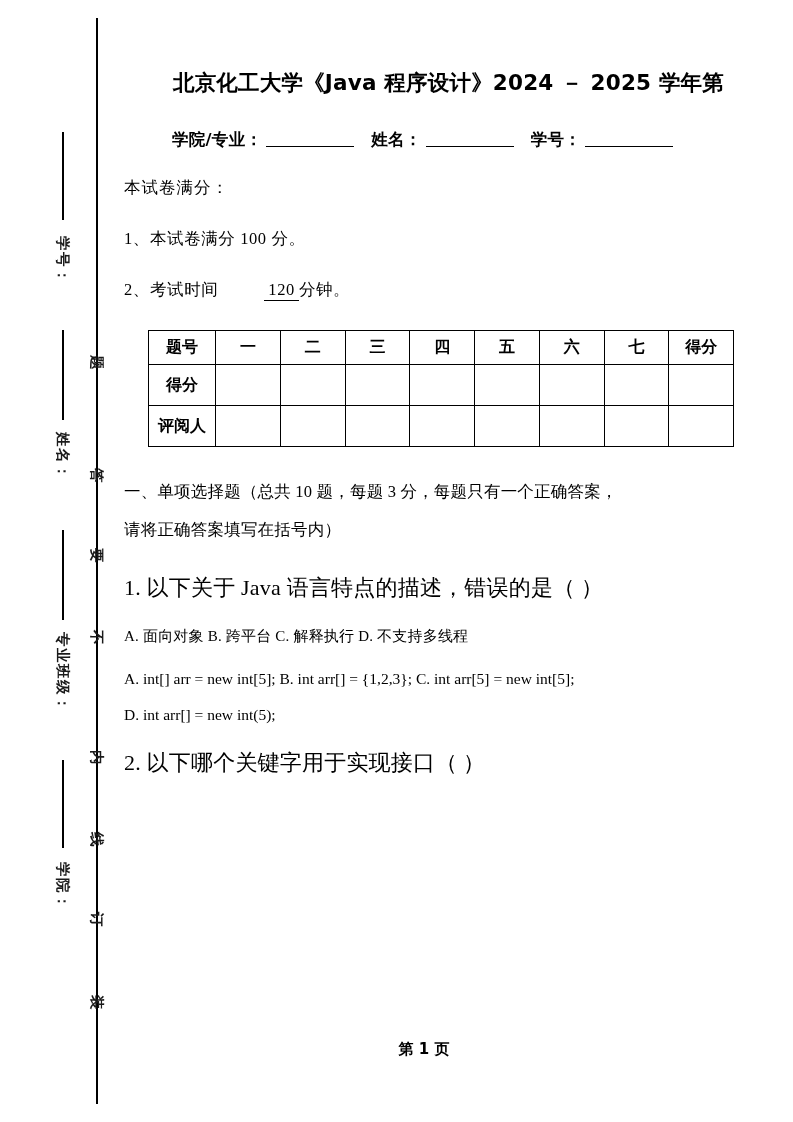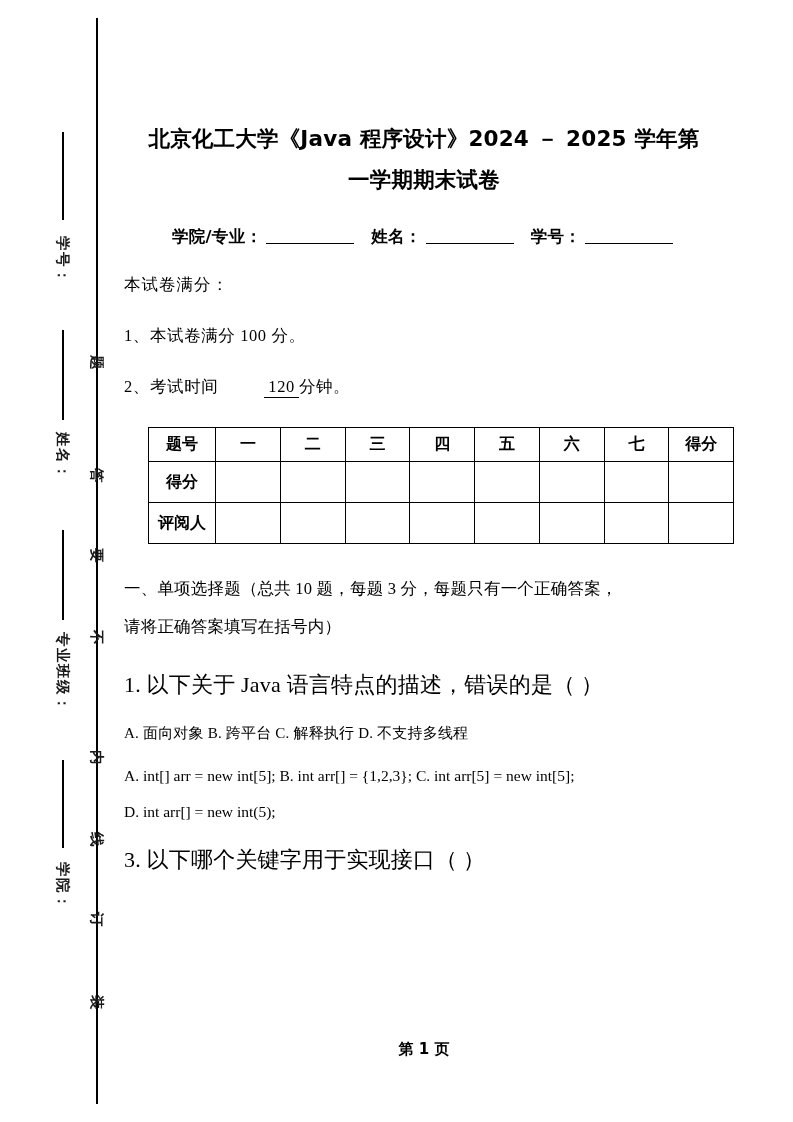--- a/index.html
+++ b/index.html
@@ -64,26 +64,26 @@
   #content {
     position: absolute;
     left: 124px;
     top: 0;
     width: 600px;
     height: 1122px;
   }
 
   #exam-title {
     margin: 0;
-    padding-top: 118px;
+    padding-top: 62px;
     font-family: "DejaVu Sans", "Liberation Sans", sans-serif;
     font-size: 21.5px;
     font-weight: bold;
     line-height: 41px;
-    text-align: center;
+    text-align: right;
     letter-spacing: 0.2px;
   }
   #exam-title .ttl-seg { white-space: nowrap; }
 
   #info-line {
     margin: 0;
     padding-top: 26px;
     text-align: center;
     font-size: 16.5px;
     font-weight: bold;
@@ -202,21 +202,20 @@
     <div class="vtext vtext-inner" style="top:750px;">内</div>
     <div class="vtext vtext-inner" style="top:832px;">线</div>
     <div class="vtext vtext-inner" style="top:912px;">订</div>
     <div class="vtext vtext-inner" style="top:995px;">装</div>
   </div>
 
   <div id="content">
 
     <h1 id="exam-title">
       <span class="ttl-seg">北京化工大学《Java 程序设计》2024 － 2025 学年第</span><br>
-      <span class="ttl-seg">一学期期末试卷</span>
     </h1>
 
     <div id="info-line">
       <span>学院/专业：</span><span class="blank"></span><span class="gap"></span><span>姓名：</span><span class="blank"></span><span class="gap"></span><span>学号：</span><span class="blank"></span>
     </div>
 
     <p class="notice-heading">本试卷满分：</p>
 
     <p class="notice-item">1、本试卷满分 100 分。</p>
 
@@ -263,17 +262,17 @@
     </div>
 
     <p class="section-head"><span>一、单项选择题（总共 10 题，每题 3 分，每题只有一个正确答案，</span><br><span>请将正确答案填写在括号内）</span></p>
 
     <p class="q-stem">1. 以下关于 Java 语言特点的描述，错误的是（   ）</p>
     <p class="q-options">A. 面向对象   B. 跨平台   C. 解释执行   D. 不支持多线程</p>
 
     <p class="q-options mono-ish">A. int[] arr = new int[5];    B. int arr[] = {1,2,3};    C. int arr[5] = new int[5];</p>
     <p class="q-options mono-ish tight">D. int arr[] = new int(5);</p>
 
-    <p class="q-stem">3. 以下哪个关键字用于实现接口（   ）</p>
+    <p class="q-stem">2. 以下哪个关键字用于实现接口（   ）</p>
 
     <div id="page-footer">第 1 页</div>
   </div>
 </div>
 
 </body></html>

